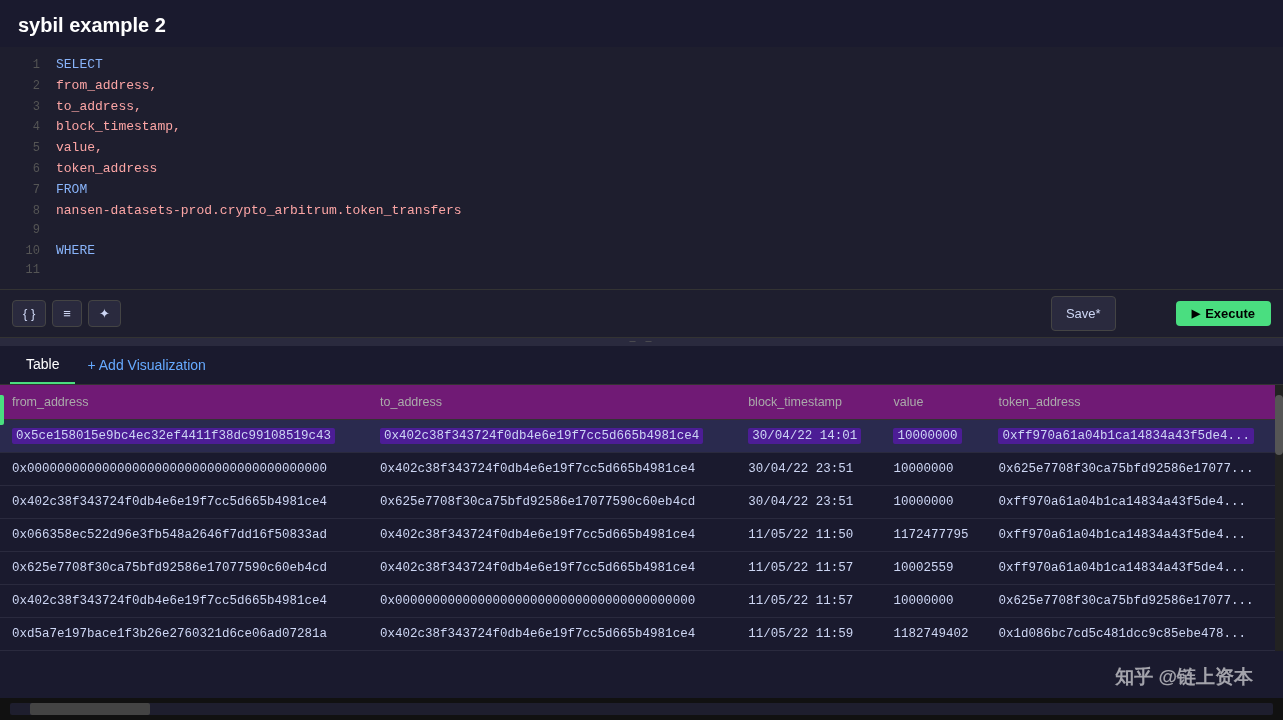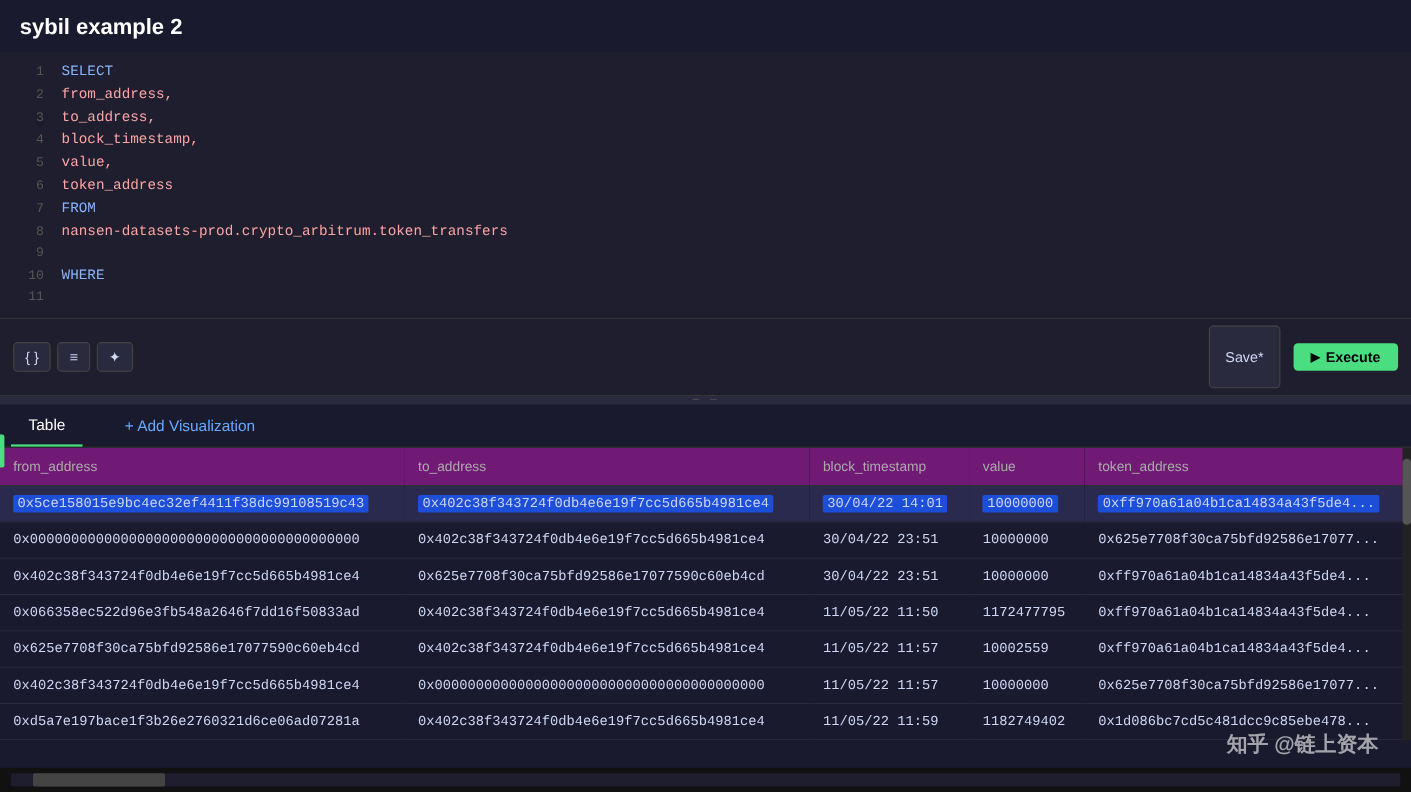--- a/index.html
+++ b/index.html
@@ -60,38 +60,39 @@
       padding: 5px 10px;
       border-radius: 4px;
       cursor: pointer;
       font-size: 13px;
     }
     .toolbar-spacer { flex: 1; }
     .save-btn {
       background: #2a2a3e;
       border: 1px solid #444;
       color: #cdd6f4;
-      padding: 20px 14px;
+      padding: 9px 14px;
       border-radius: 4px;
       cursor: pointer;
       font-size: 13px;
       margin-right: 6px;
     }
     .execute-btn {
       background: #4ade80;
       border: none;
       color: #000;
       padding: 5px 16px;
       border-radius: 4px;
       cursor: pointer;
       font-size: 13px;
       font-weight: bold;
       display: flex;
       align-items: center;
       gap: 5px;
+      margin-left: 48px;
     }
     .execute-btn::before {
       content: '▶';
       font-size: 11px;
     }
     .resize-handle {
       background: #2a2a3e;
       height: 8px;
       display: flex;
       align-items: center;
@@ -106,21 +107,20 @@
     .results-section {
       background: #1a1a2e;
       flex: 1;
     }
     .tab-bar {
       display: flex;
       align-items: center;
       border-bottom: 1px solid #333;
       padding: 0 10px;
       background: #1a1a2e;
-      gap: 26px;
     }
     .tab {
       padding: 10px 16px;
       cursor: pointer;
       color: #888;
       font-family: Arial, sans-serif;
       font-size: 14px;
       border-bottom: 2px solid transparent;
     }
     .tab.active {
@@ -170,21 +170,21 @@
     tbody td {
       padding: 9px 12px;
       white-space: nowrap;
       overflow: hidden;
       max-width: 360px;
       text-overflow: ellipsis;
       color: #cdd6f4;
       font-size: 12.5px;
     }
     .cell-highlight {
-      background: #1d4ed8;
+      background: #4c1d95;
       border-radius: 2px;
       padding: 1px 4px;
     }
     .scrollbar-track {
       position: absolute;
       right: 0;
       top: 0;
       width: 8px;
       height: 100%;
       background: #222;

